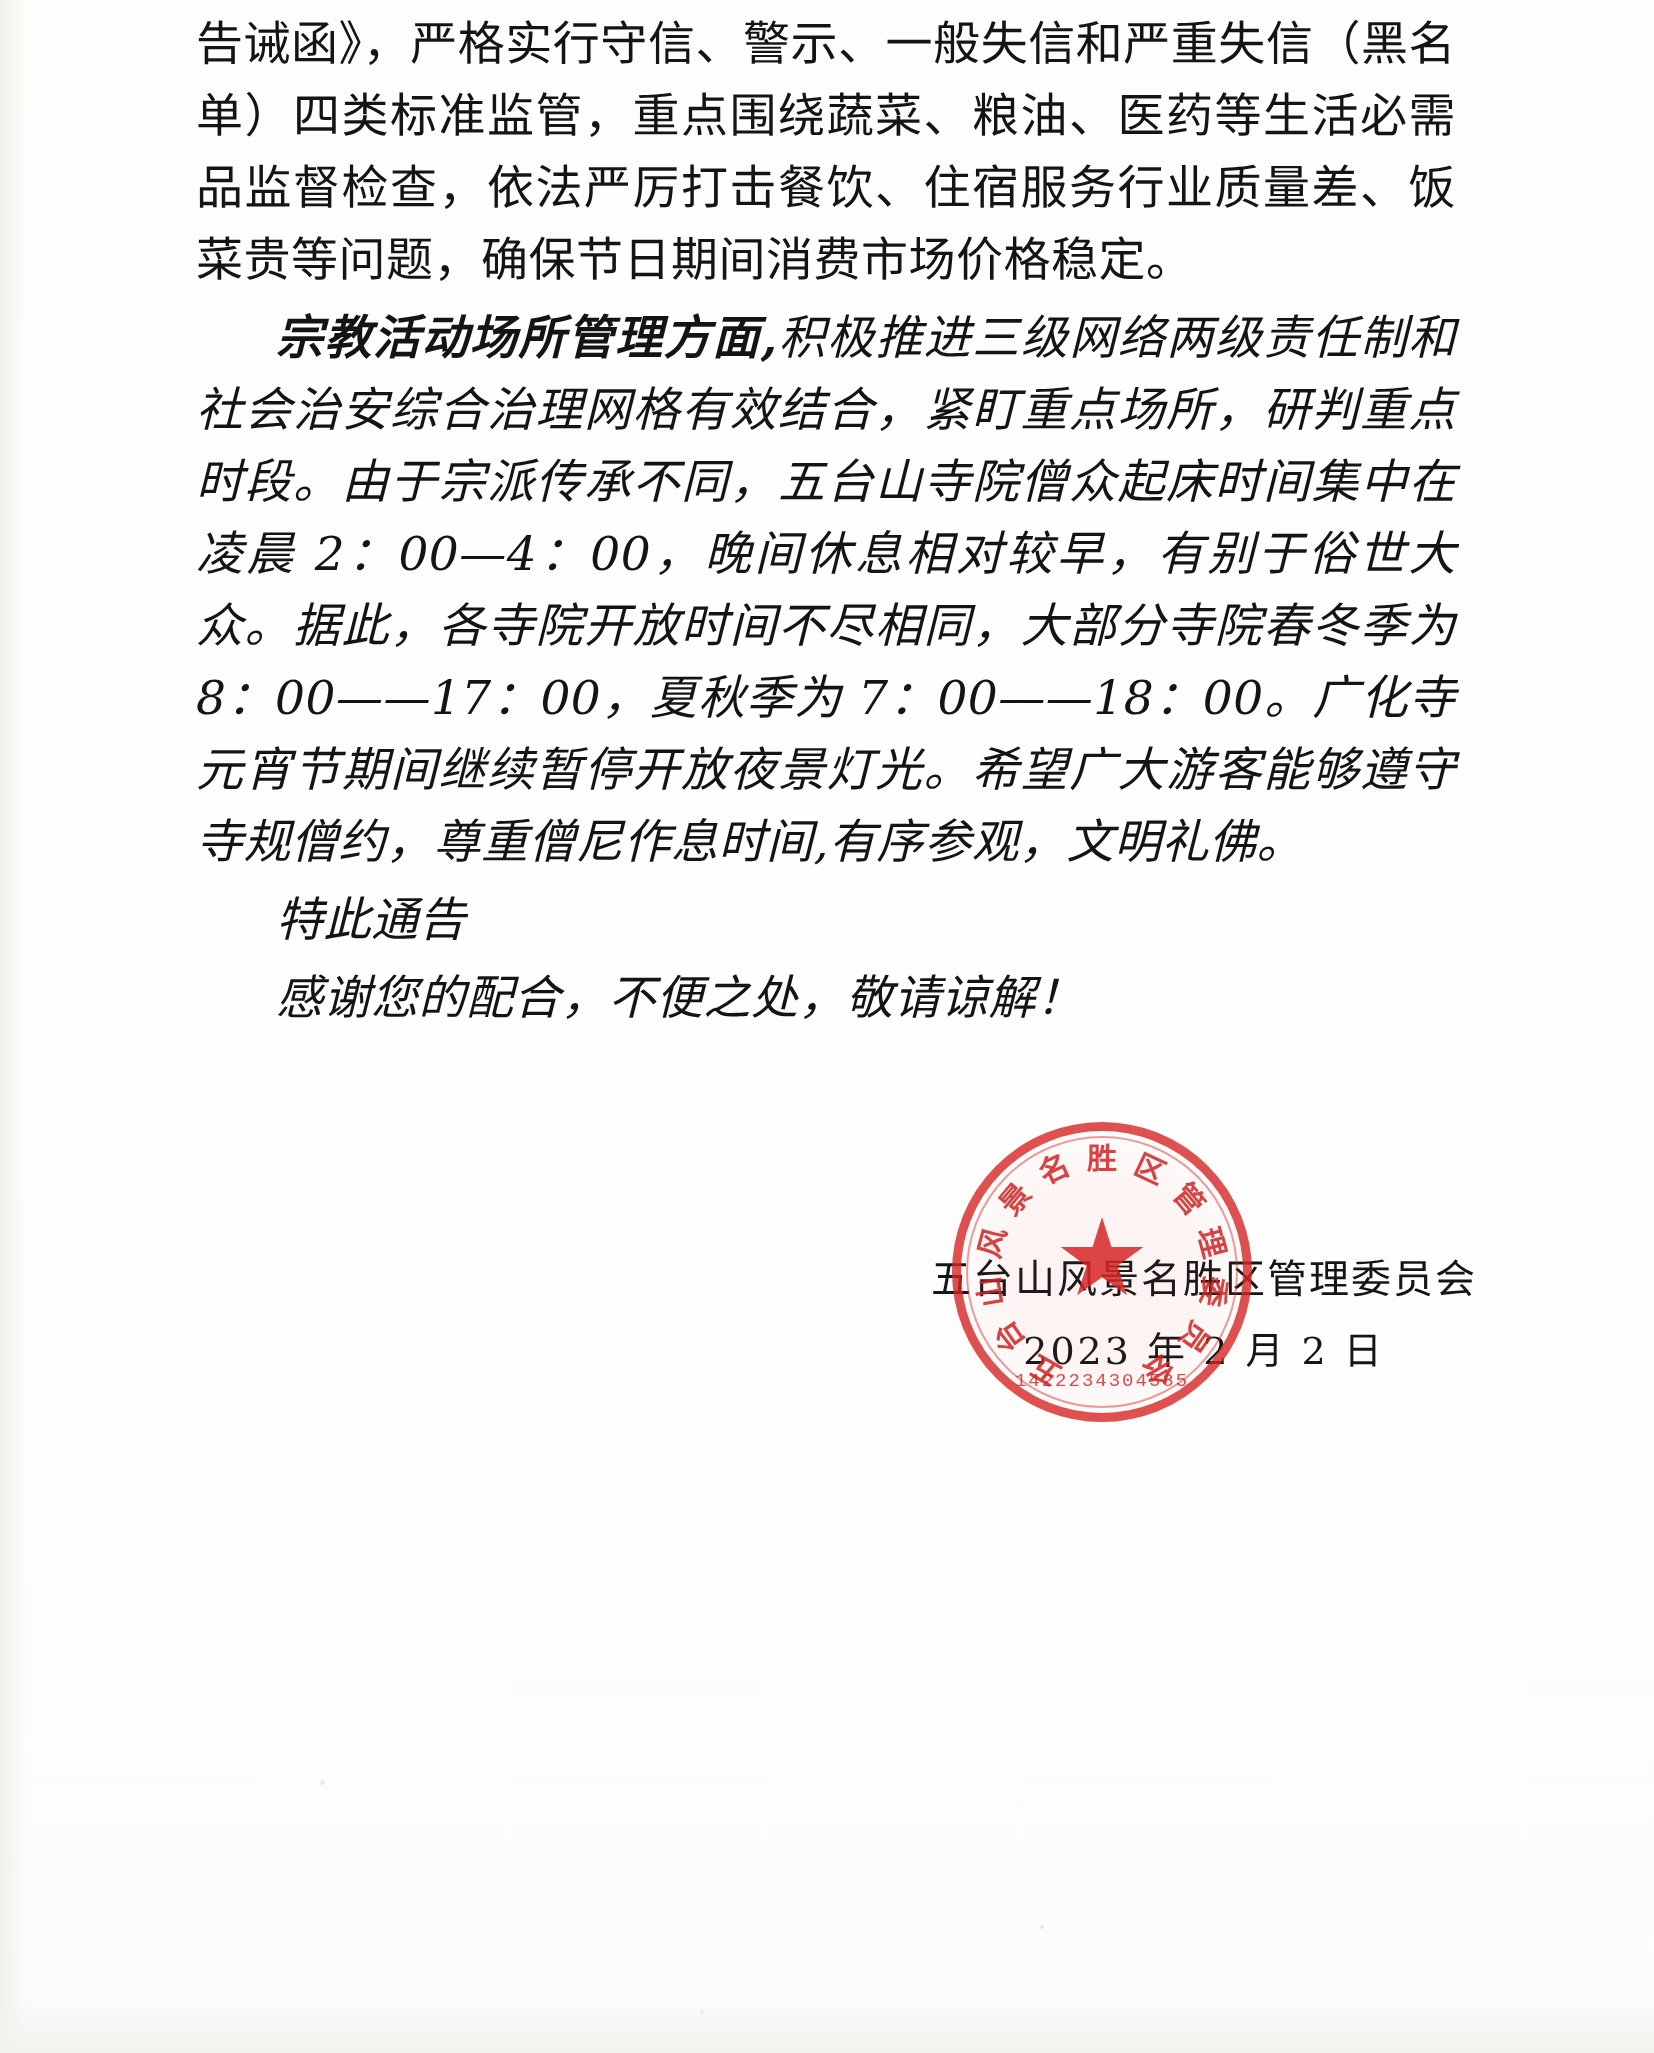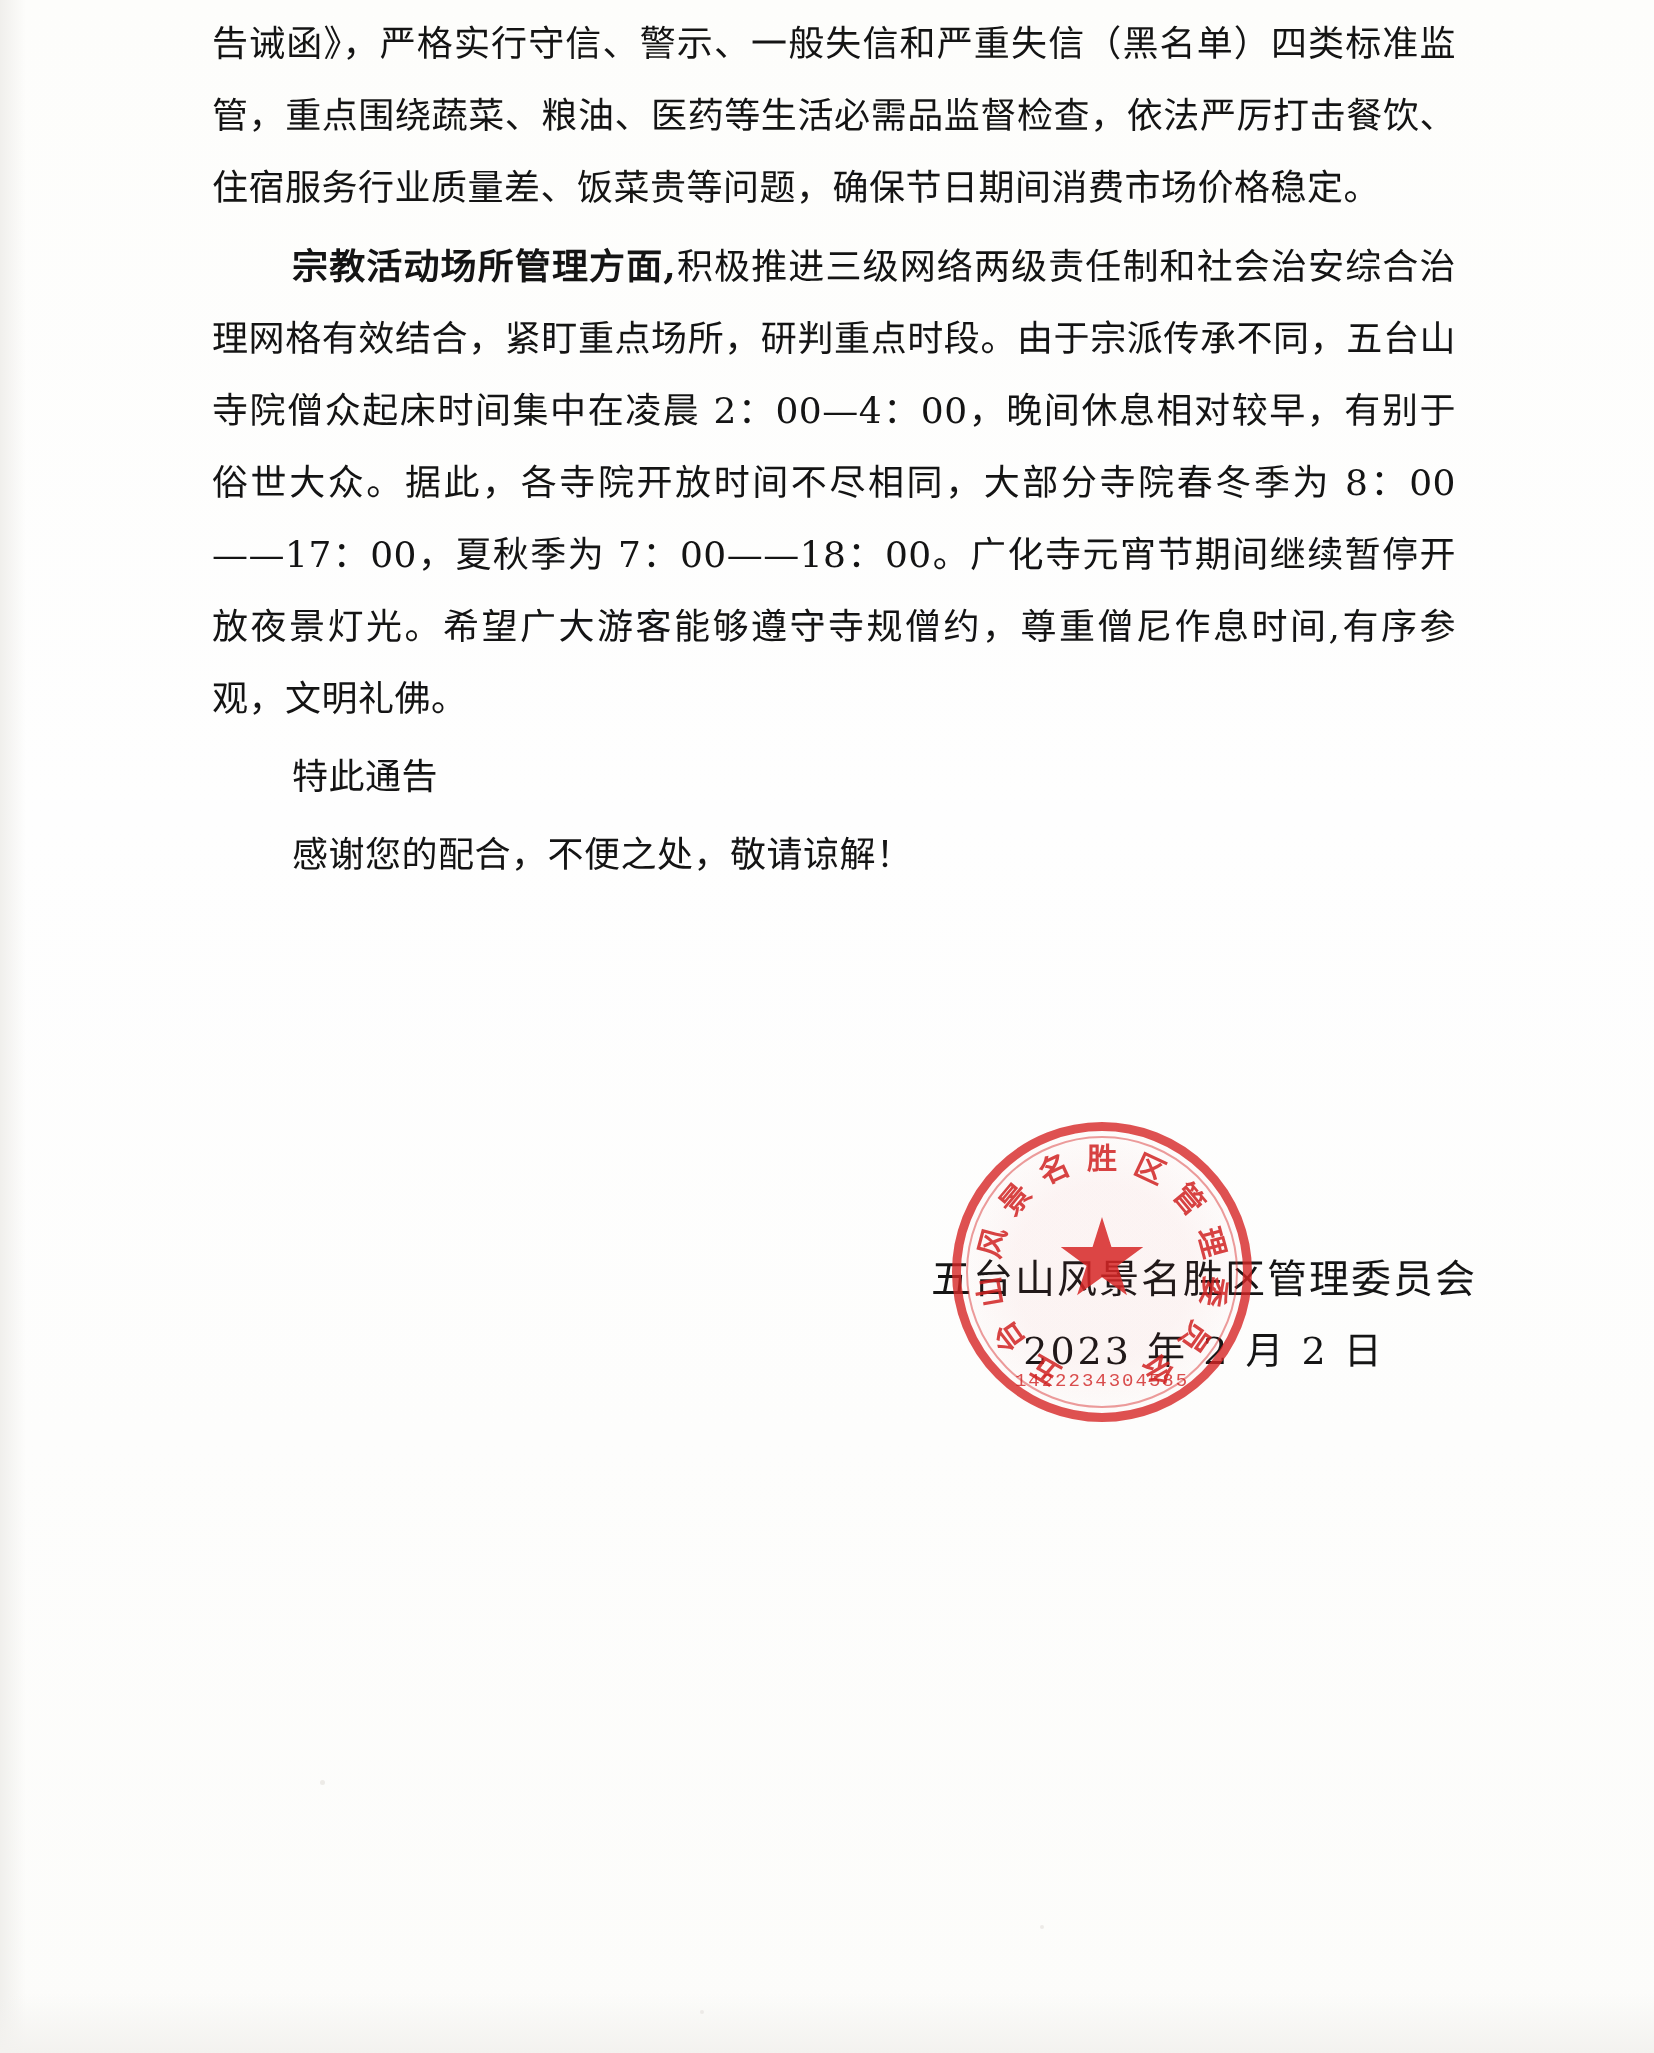--- a/index.html
+++ b/index.html
@@ -45,30 +45,31 @@
   }
 
   .body-text {
     position: absolute;
     left: 196px;
     top: 8px;
     width: 1260px;
   }
 
   p.para {
-    margin: 0 0 0 16px;
-    font-size: 36px;
+    margin: 0 0 0 0;
+    font-size: 47px;
     line-height: 72px;
     letter-spacing: 0.5px;
     text-align: justify;
     text-justify: inter-character;
     color: #141414;
   }
   p.para + p.para {
     margin-top: 6px;
+    font-style: italic;
   }
   .indent2 {
     text-indent: 80px;
   }
   .lead {
     font-weight: bold;
   }
 
   .thanks {
     margin-top: 44px;

